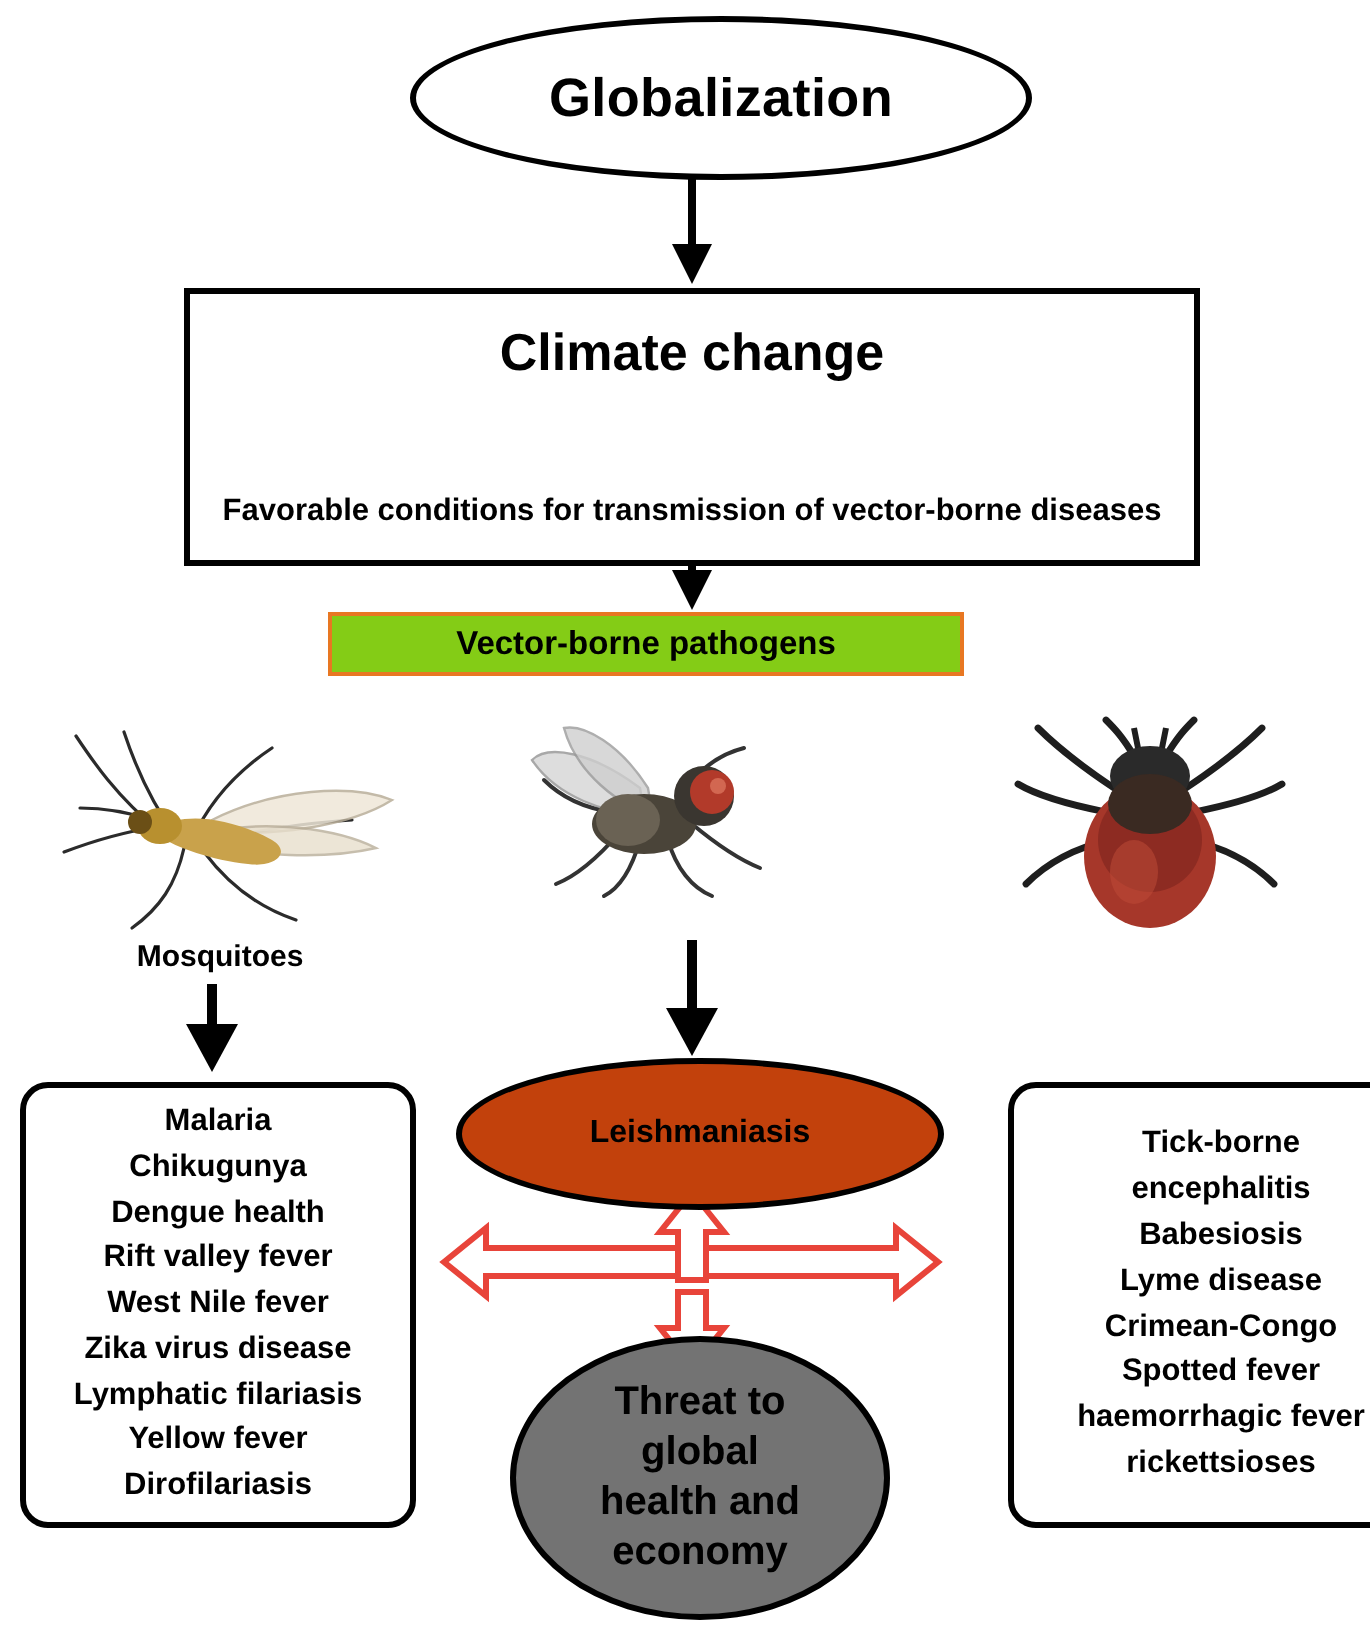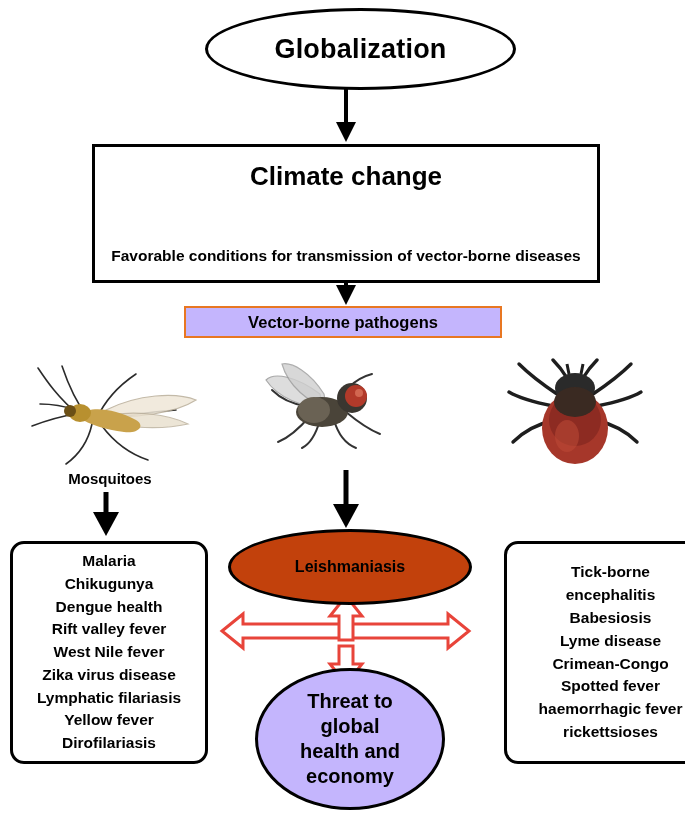--- a/index.html
+++ b/index.html
@@ -56,23 +56,23 @@
   #climate-box .sub {
     font-size: 15.5px;
     font-weight: bold;
     text-align: center;
     line-height: 1.35;
     margin-top: 48px;
   }
 
   
   #pathogens-box {
-    left: 184px; top: 306px;
+    left: 164px; top: 306px;
     width: 318px; height: 32px;
-    background: #c4b5fd;
+    background: #84cc16;
     border: 2px solid #e87722;
     box-sizing: border-box;
     display: flex; align-items: center; justify-content: center;
   }
   #pathogens-box .txt {
     font-size: 16.5px;
     font-weight: bold;
   }
 
   
@@ -127,21 +127,21 @@
     font-weight: bold;
     line-height: 1.3;
   }
 
   
   #threat {
     left: 255px; top: 668px;
     width: 184px; height: 136px;
     border: 3px solid #000;
     border-radius: 50%;
-    background: #c4b5fd;
+    background: #737373;
     display: flex; flex-direction: column;
     align-items: center; justify-content: center;
     text-align: center;
   }
   #threat .line {
     font-size: 20px;
     font-weight: bold;
     line-height: 1.24;
   }
 

